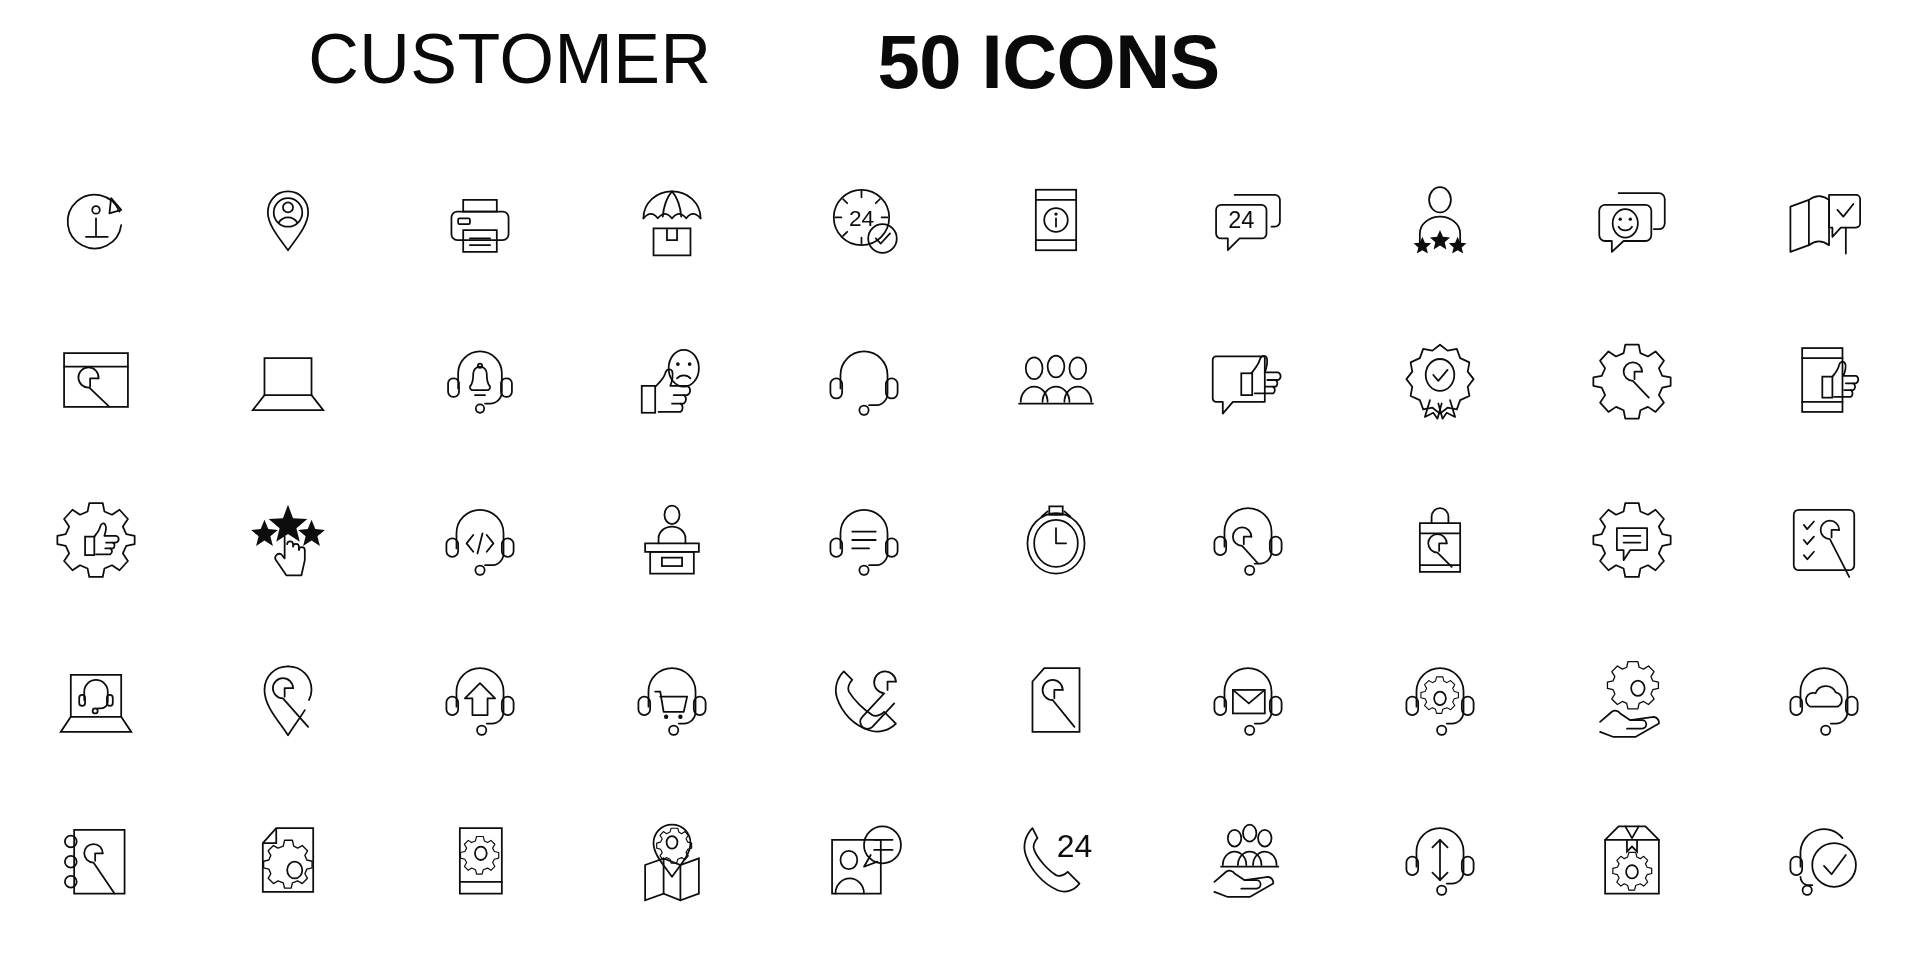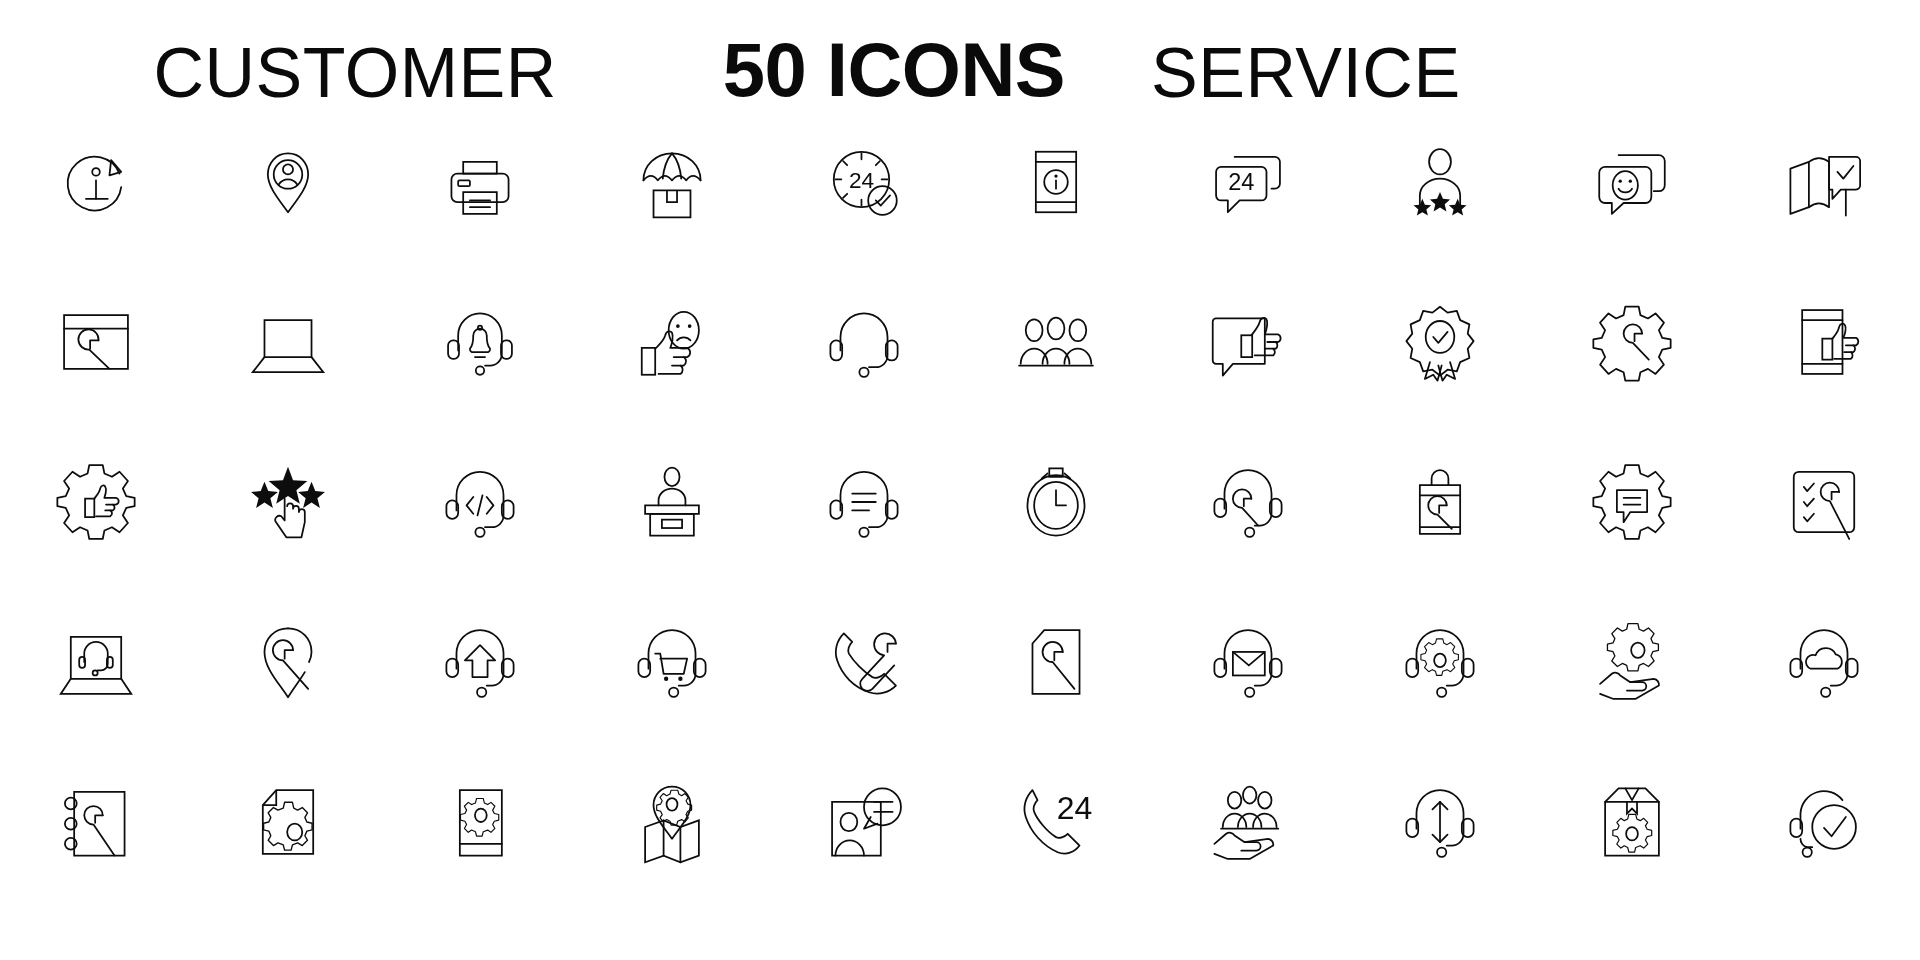--- a/index.html
+++ b/index.html
@@ -19,25 +19,25 @@
     position: relative;
     width: 1920px;
     height: 960px;
     background: #ffffff;
   }
 
   
   #header {
     position: absolute;
     left: 0;
-    top: 16px;
+    top: 24px;
     width: 1604px;
     height: 92px;
     display: flex;
-    align-items: flex-end;
+    align-items: flex-start;
     justify-content: center;
   }
   .title-word {
     display: block;
     line-height: 1;
     white-space: nowrap;
     color: #0a0a0a;
   }
   .title-left {
     font-size: 70px;
@@ -68,21 +68,21 @@
     display: grid;
     grid-template-columns: repeat(10, 192px);
     grid-template-rows: repeat(5, 160px);
     justify-content: center;
     align-content: start;
   }
   .icon-cell {
     width: 192px;
     height: 160px;
     display: flex;
-    align-items: flex-start;
+    align-items: center;
     justify-content: center;
     box-sizing: border-box;
   }
   .icon-cell svg {
     display: block;
     width: 84px;
     height: 84px;
     overflow: visible;
   }
   .icon-cell svg .s {
@@ -111,21 +111,20 @@
   }
 </style>
 </head>
 <body>
 
 <div id="sheet">
 
   <div id="header">
     <span class="title-word title-left">CUSTOMER</span>
     <span class="title-word title-mid">50 ICONS</span>
-    <span class="title-word title-right">SERVICE</span>
   </div>
 
   <div id="icon-grid">
 
     <div class="icon-cell" title="Information Update">
       <svg viewBox="0 0 100 100" aria-label="Information Update">
         <path class="s" d="M78 40 A32 32 0 1 0 80 56"></path>
         <path class="s" d="M68 24 L80 38 L66 42 Z" fill="#0d0d0d"></path>
         <circle class="s" cx="50" cy="38" r="4.5"></circle>
         <path class="s" d="M50 48 L50 70"></path>

